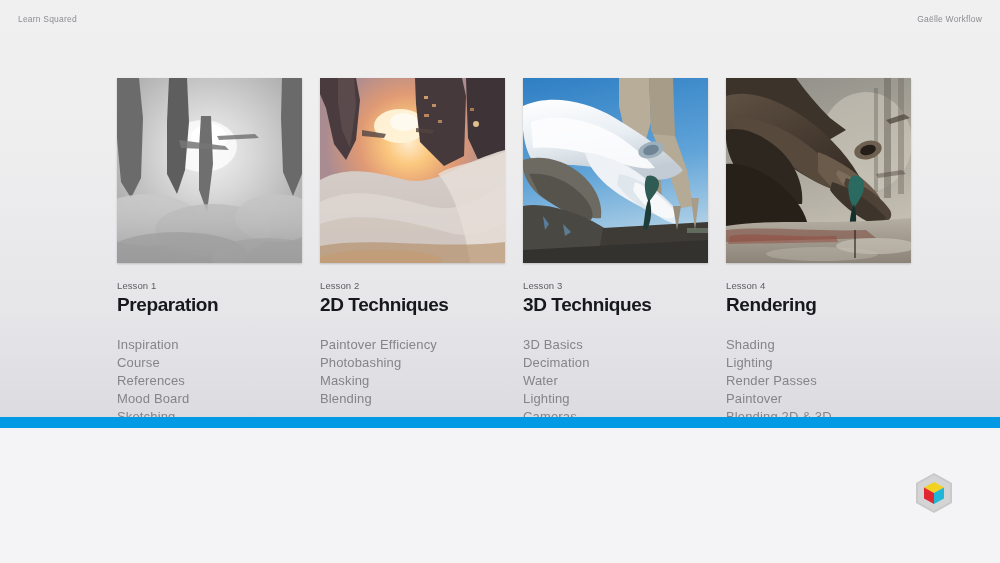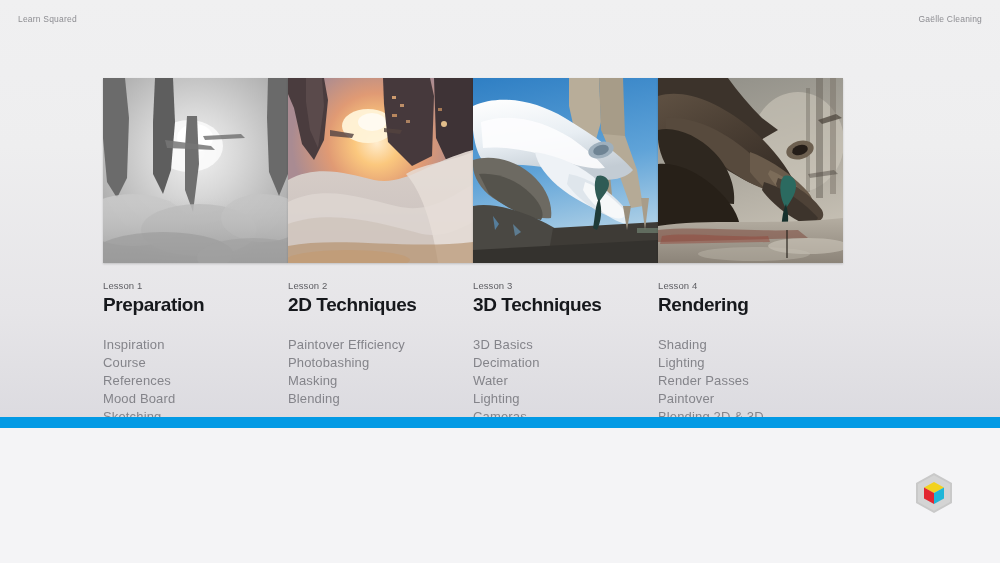--- a/index.html
+++ b/index.html
@@ -44,24 +44,25 @@
   .brand-right {
     position: absolute;
     right: 18px; top: 14px;
     font-size: 8.5px;
     color: #8d8d92;
     letter-spacing: 0.2px;
   }
   
   .columns {
     position: absolute;
-    left: 103px;
+    left: 117px;
     top: 78px;
     width: 795px;
     display: flex;
+    gap: 18px;
   }
   .column {
     width: 185px;
   }
   .thumb {
     position: relative;
     width: 185px;
     height: 185px;
     overflow: hidden;
     background: #555;
@@ -155,21 +156,21 @@
 </style>
 </head>
 <body>
 
 <div class="slide">
 
   <div class="top-panel">
 
     <div class="brand-bar">
       <div class="brand-left">Learn Squared</div>
-      <div class="brand-right">Gaëlle Cleaning</div>
+      <div class="brand-right">Gaëlle Workflow</div>
     </div>
 
     <div class="columns">
 
       <div class="column">
         <div class="thumb">
           <svg viewBox="0 0 185 185" preserveAspectRatio="none">
             <defs>
               <radialGradient id="g1sky" cx="50%" cy="40%" r="62%">
                 <stop offset="0%" stop-color="#f2f2f2"></stop>

